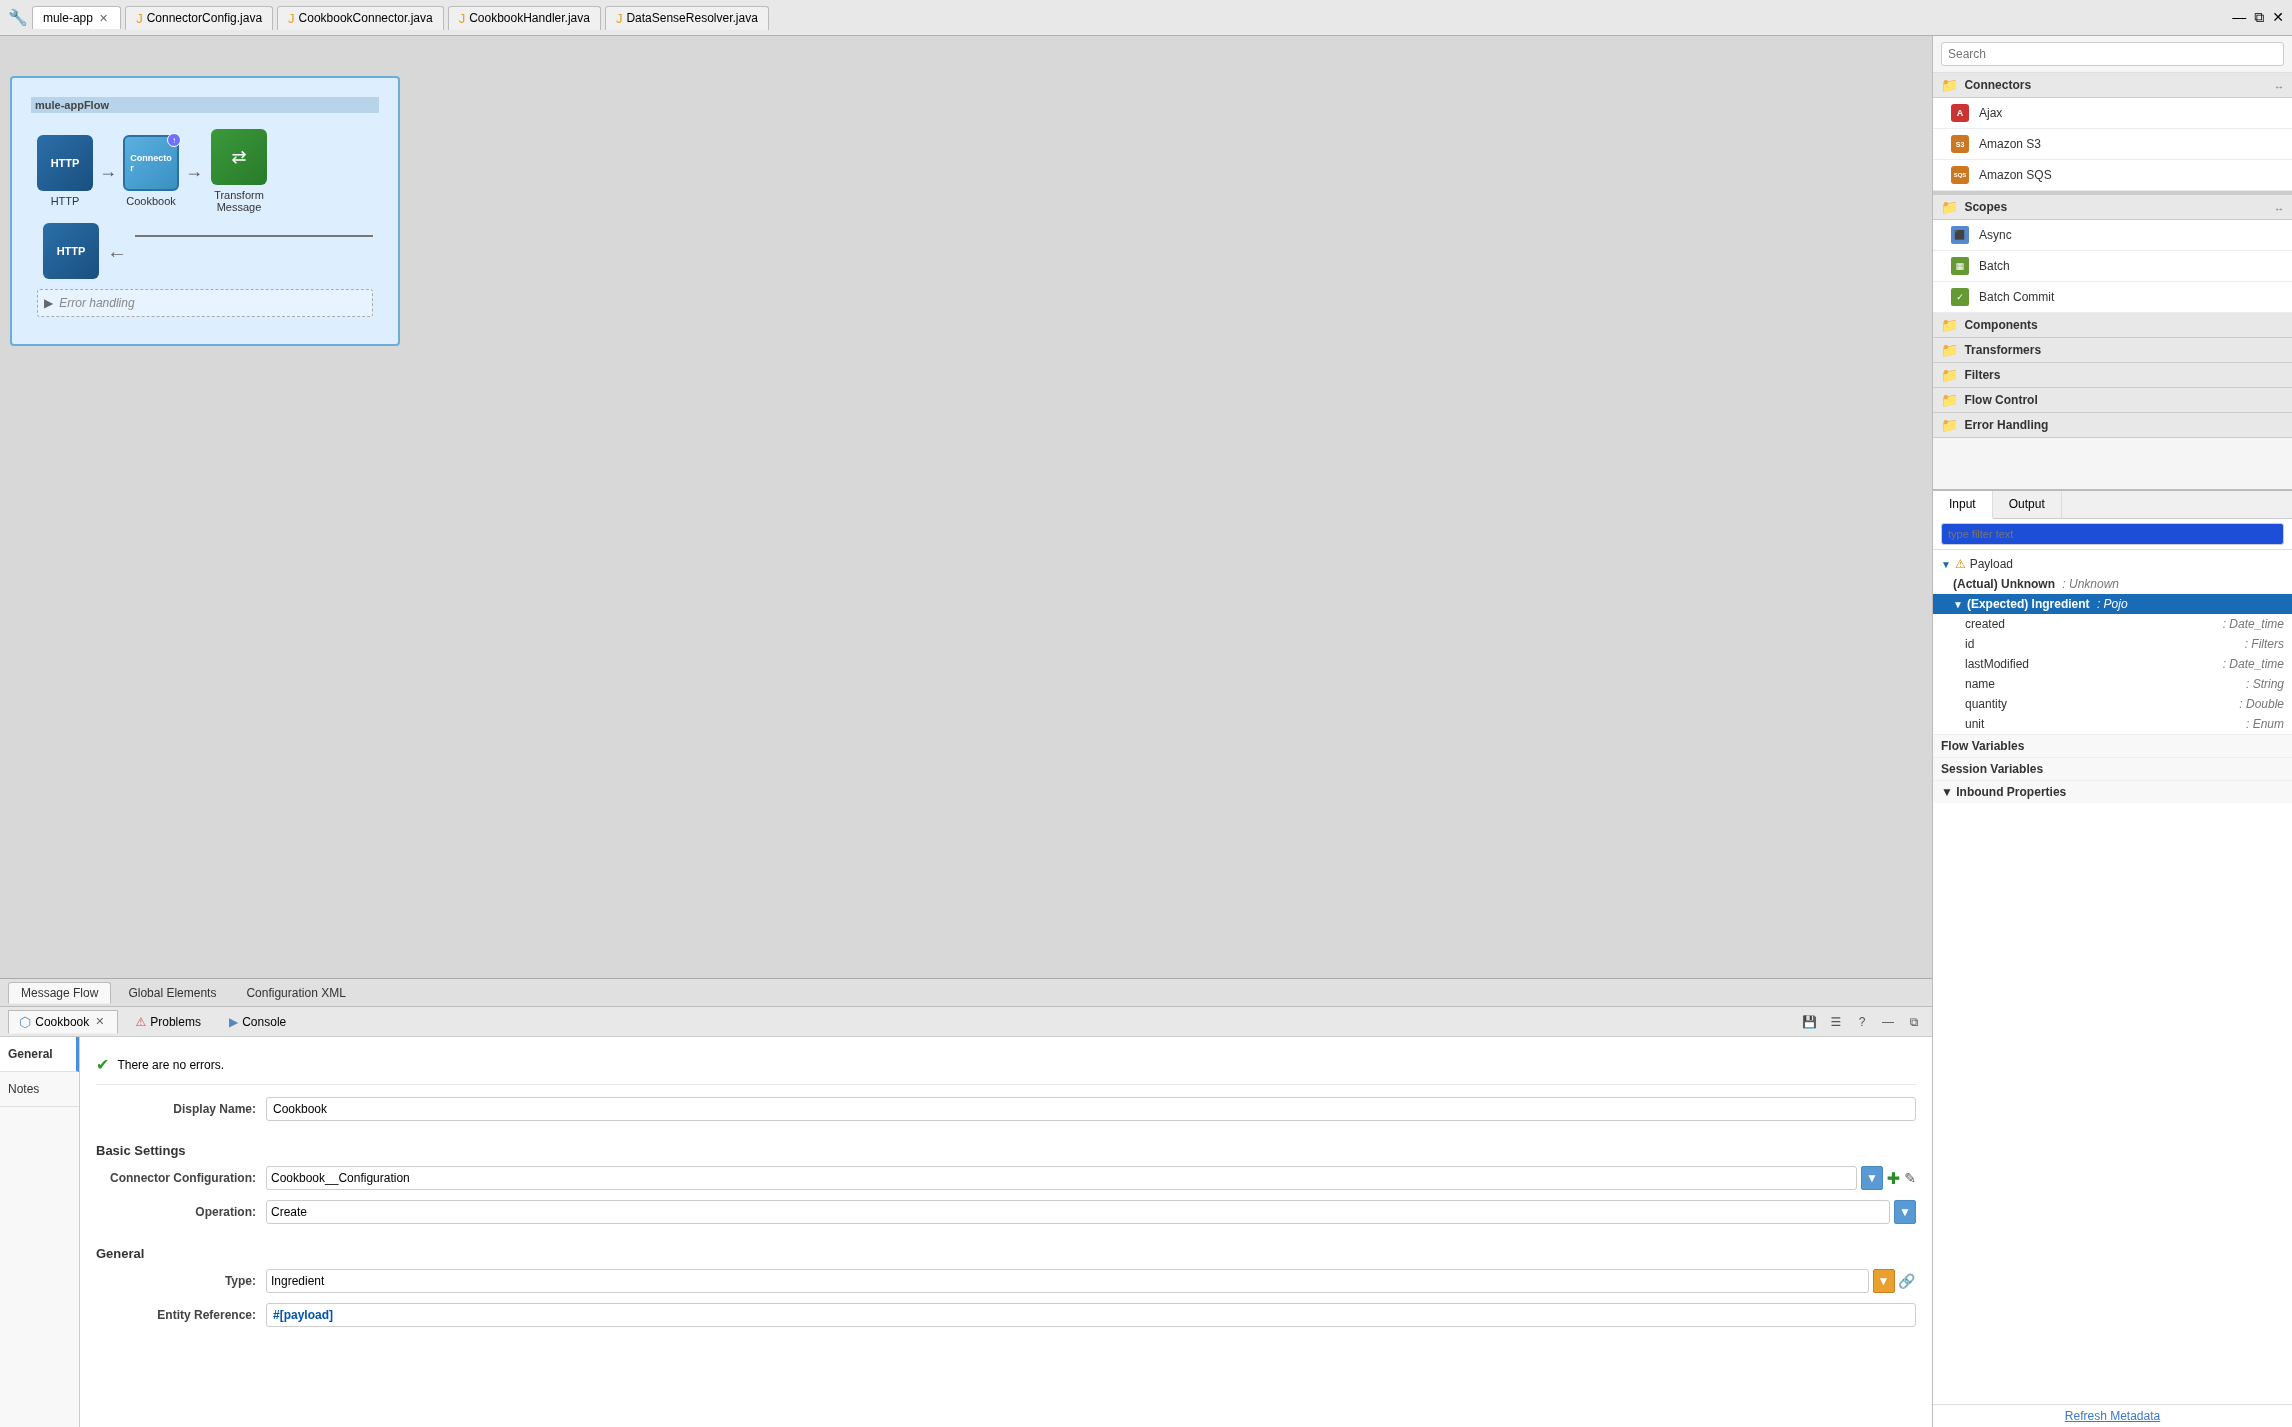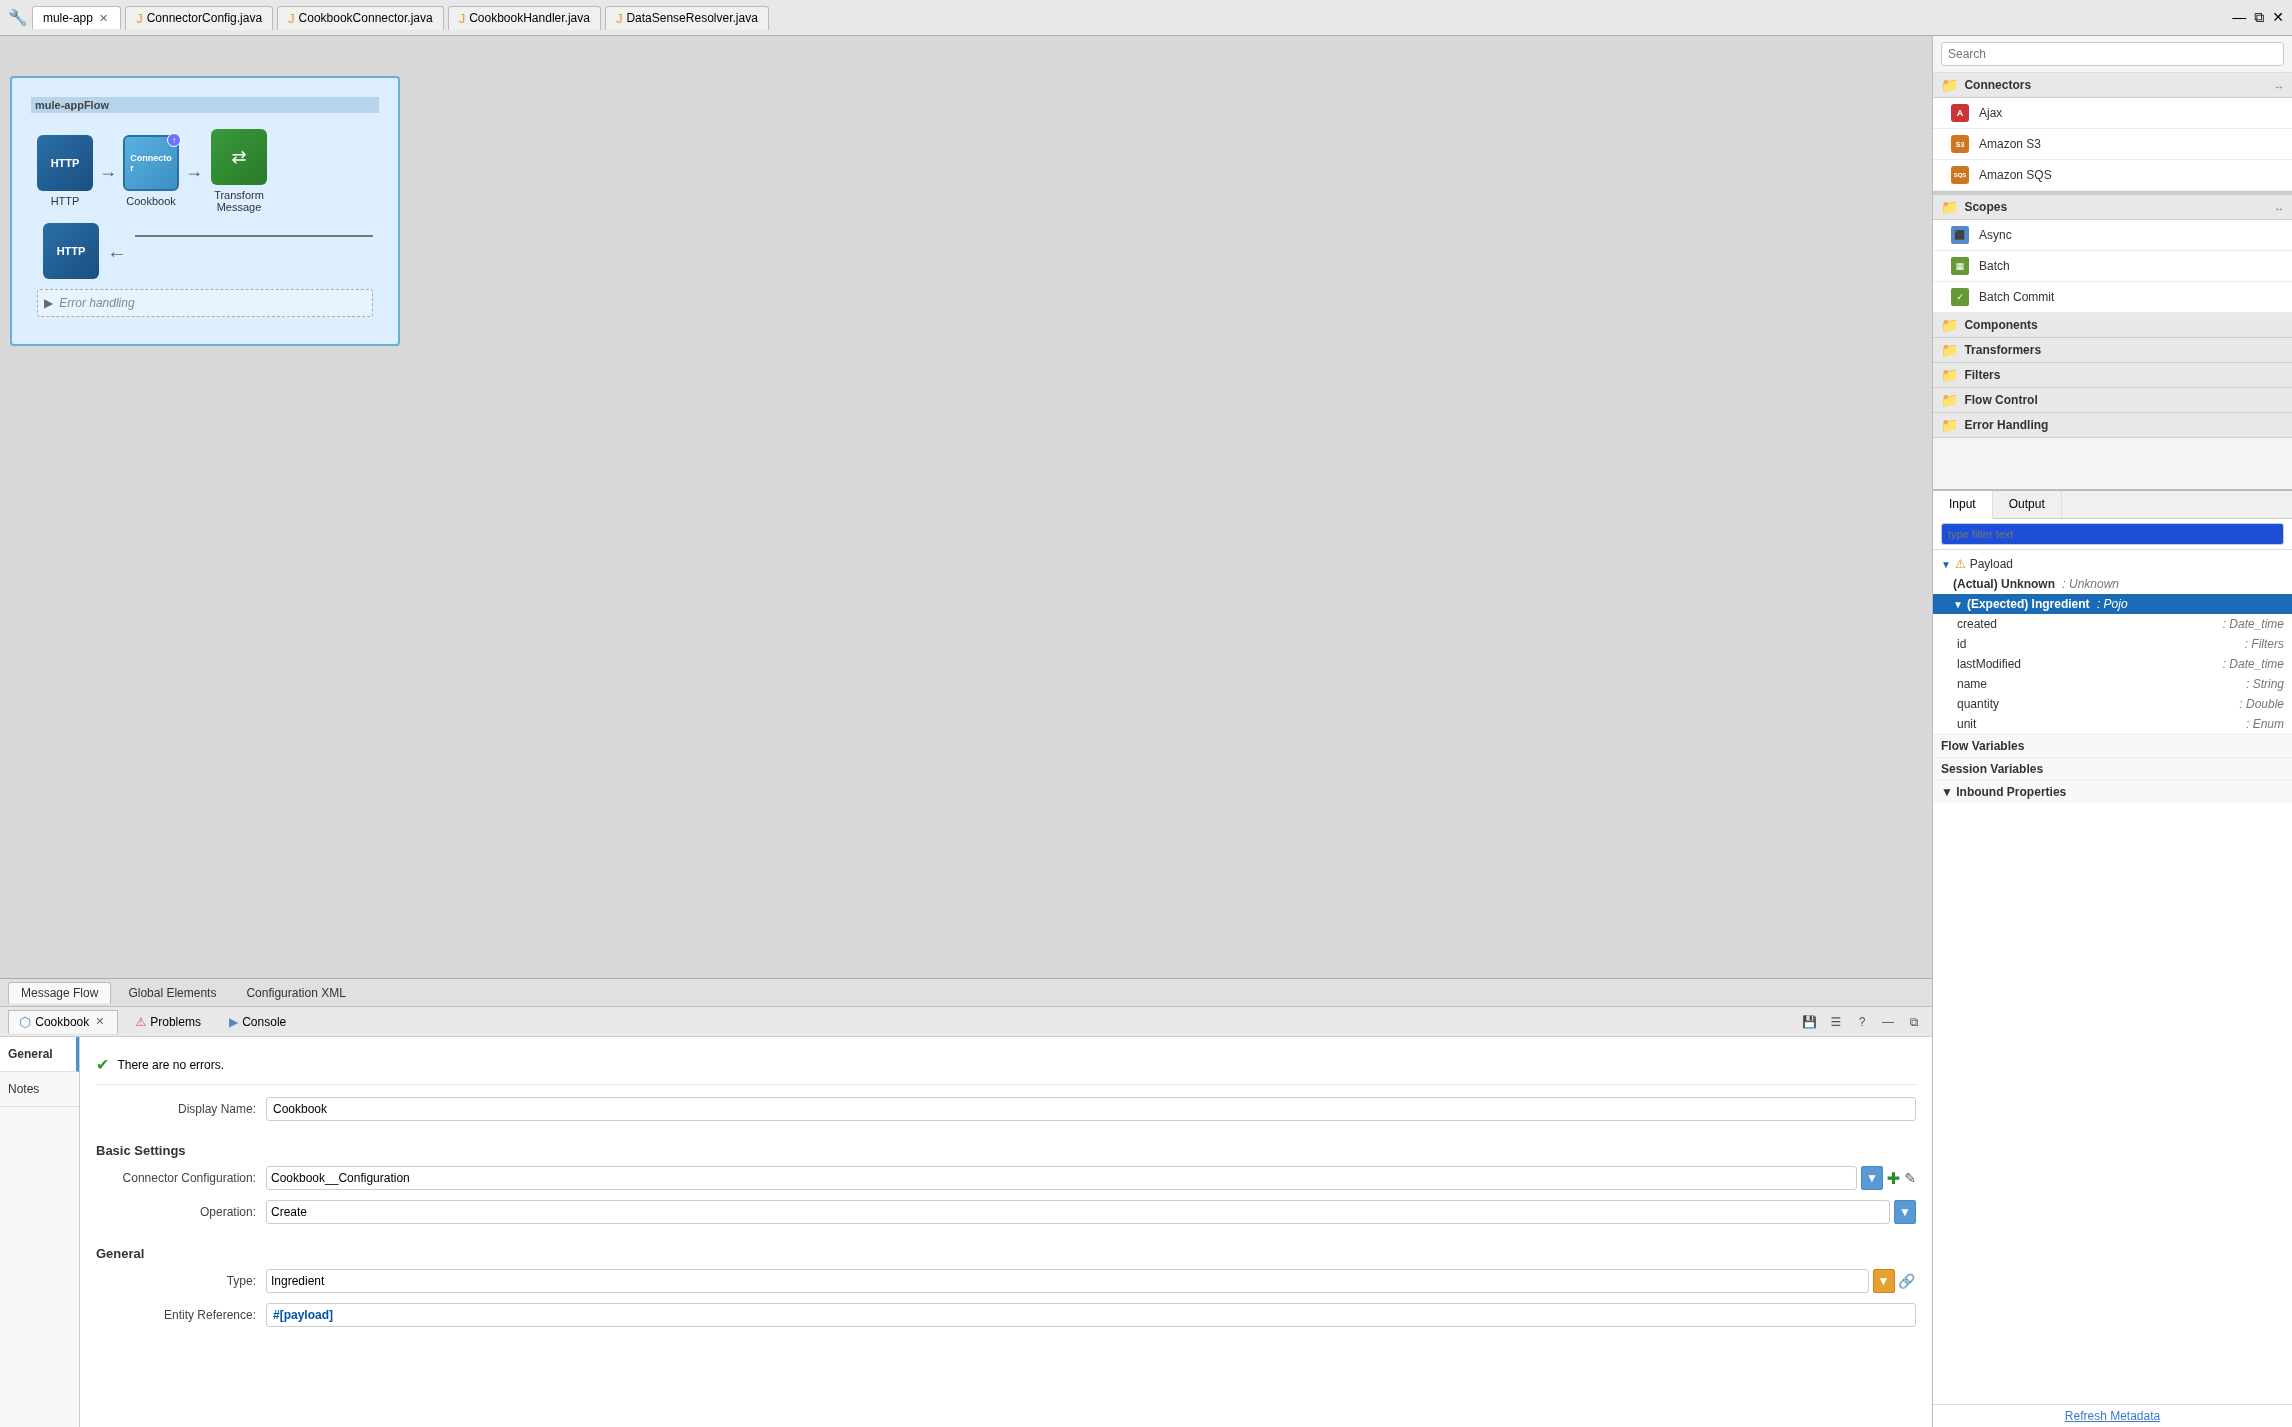--- a/index.html
+++ b/index.html
@@ -158,21 +158,21 @@
     .cookbook-form { flex: 1; overflow-y: auto; padding: 12px 16px; background: white; }
     .status-bar {
       display: flex; align-items: center; gap: 8px;
       padding: 6px 0 10px 0; border-bottom: 1px solid #e8e8e8; margin-bottom: 12px;
     }
     .status-ok { color: #2a9a2a; font-size: 16px; }
     .section-title { font-size: 13px; font-weight: bold; color: #333; margin: 22px 0 8px 0; }
     .form-row {
       display: flex; align-items: center; margin-bottom: 10px; gap: 10px;
     }
-    .form-label { width: 160px; text-align: right; color: #444; font-size: 12px; flex-shrink: 0; }
+    .form-label { width: 160px; text-align: right; color: #444; font-size: 12px; flex-shrink: 0; font-weight: bold; }
     .form-input {
       flex: 1; height: 24px; border: 1px solid #ccc; border-radius: 3px;
       padding: 2px 6px; font-size: 12px; background: white;
     }
     .form-select-wrap { flex: 1; display: flex; align-items: center; gap: 4px; }
     .form-select {
       flex: 1; height: 24px; border: 1px solid #ccc; border-radius: 3px;
       padding: 2px 4px; font-size: 12px; background: white;
       appearance: none; -webkit-appearance: none;
     }
@@ -249,21 +249,21 @@
       padding: 2px 6px; font-size: 11px; background: #1d4ed8;
     }
     .io-tree { flex: 1; overflow-y: auto; padding: 4px 0; }
     .tree-item {
       display: flex; align-items: center; gap: 4px;
       padding: 3px 8px; cursor: pointer; font-size: 12px; color: #333;
     }
     .tree-item.selected { background: #1a6bb5; color: white; }
     .tree-item.selected span { color: white !important; }
     .tree-item.indent1 { padding-left: 20px; }
-    .tree-item.indent2 { padding-left: 24px; }
+    .tree-item.indent2 { padding-left: 32px; }
     .tree-expand { font-size: 10px; color: #888; }
     .tree-expand.down { color: #1a6bb5; }
     .tree-label { flex: 1; }
     .tree-type { font-style: italic; color: #777; margin-left: 4px; }
     .tree-section {
       padding: 4px 8px; font-size: 12px; font-weight: bold; color: #333;
       background: #f8f8f8; border-top: 1px solid #eee; cursor: pointer;
     }
     .io-footer {
       border-top: 1px solid #ddd; padding: 4px 8px;

